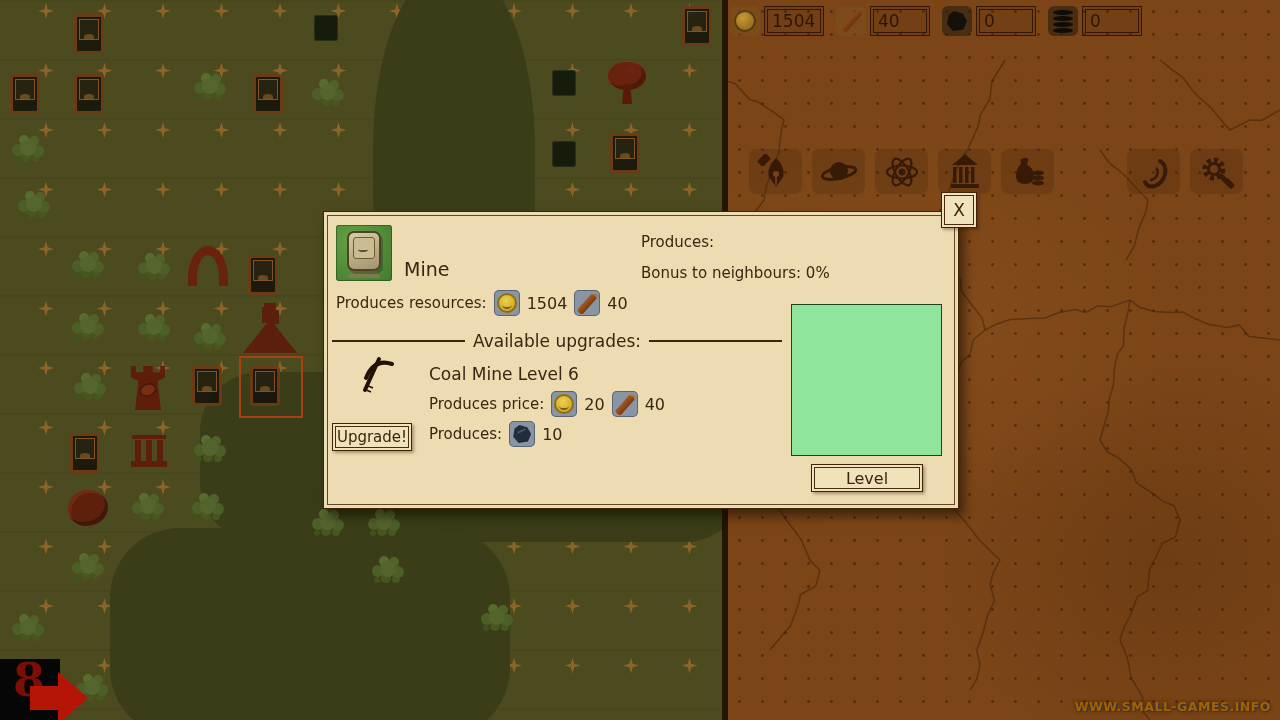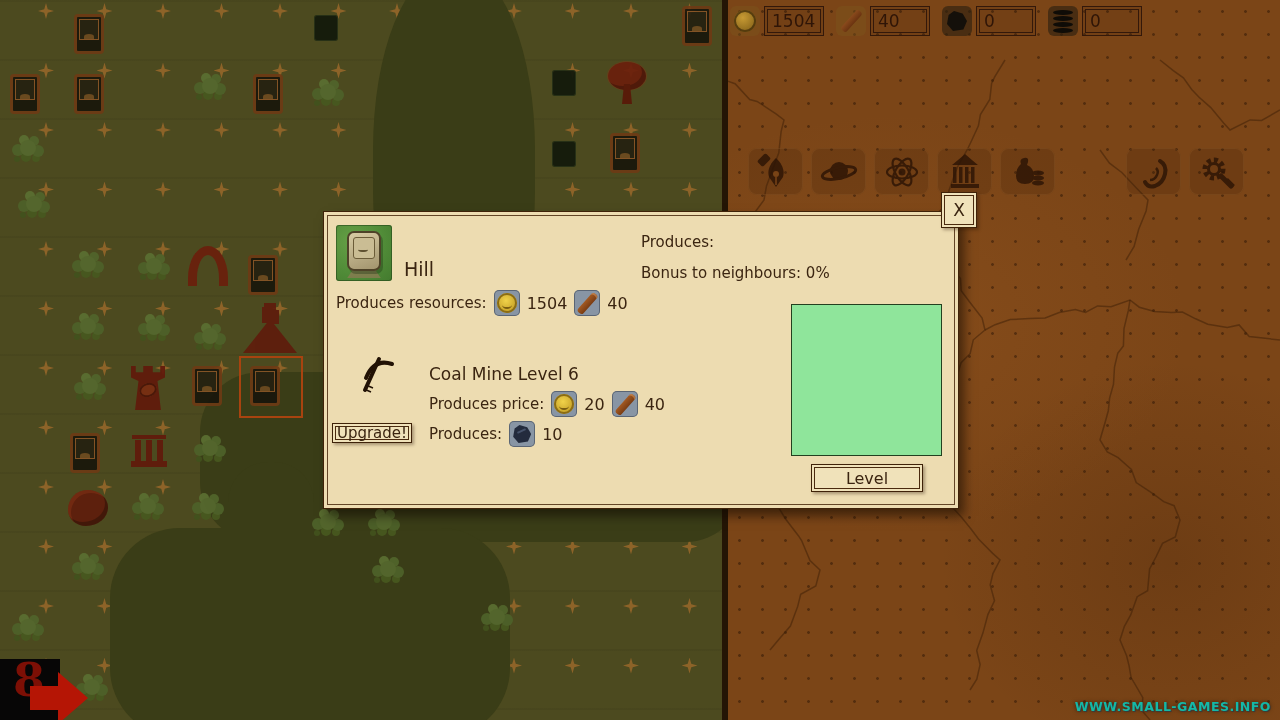--- a/index.html
+++ b/index.html
@@ -133,35 +133,35 @@
     transform:rotate(-25deg);}
   .chipval{font-size:16px;}
   .divider{position:absolute;left:8px;top:119px;width:450px;display:flex;align-items:center;gap:8px;
     font-size:17px;}
   .divider::before,.divider::after{content:"";height:2px;background:#3a2410;flex:1;}
   .pickaxe{position:absolute;left:30px;top:140px;width:44px;height:44px;}
   .upg-name{position:absolute;left:105px;top:152px;font-size:17px;}
   .btn{position:absolute;box-sizing:border-box;background:#f0e2ba;border:1px solid #3f2208;
     box-shadow:inset 0 0 0 2px #f0e2ba,inset 0 0 0 3px #4a2a0e,2px 2px 3px rgba(40,20,5,.35);
     color:#3a2410;display:flex;align-items:center;justify-content:center;cursor:pointer;font-size:15px;}
-  .upgrade-btn{left:8px;top:211px;width:80px;height:20px;}
+  .upgrade-btn{left:8px;top:211px;width:80px;height:28px;}
   .edit-btn{left:487px;top:252px;width:112px;height:28px;font-size:16px;}
   .preview{position:absolute;left:467px;top:92px;width:151px;height:152px;border:1px solid #23401f;
     box-sizing:border-box;}
   #dialog-close{position:absolute;left:941px;top:192px;width:36px;height:36px;z-index:21;font-size:17px;}
 
   
   #turn-box{position:absolute;left:0;top:659px;width:60px;height:61px;background:#070606;z-index:15;}
   #turn-box .num{position:absolute;left:13px;top:-6px;font-family:"DejaVu Serif","Liberation Serif",serif;
     font-weight:bold;font-size:46px;color:#7c0f05;}
   #turn-box .shaft{position:absolute;left:30px;top:27px;width:30px;height:24px;background:#b51505;}
   #turn-box .head{position:absolute;left:58px;top:13px;width:0;height:0;
     border-top:26px solid transparent;border-bottom:26px solid transparent;border-left:30px solid #b51505;}
   #watermark{position:absolute;right:9px;bottom:6px;z-index:30;font-size:12.5px;font-weight:bold;
-    letter-spacing:.5px;color:#14b8a6;text-shadow:1px 1px 0 #3a3a3a,0 0 4px rgba(0,0,0,.6);}
+    letter-spacing:.5px;color:#a16207;text-shadow:1px 1px 0 #3a3a3a,0 0 4px rgba(0,0,0,.6);}
 </style>
 </head>
 <body>
 
 <div id="stage">
 
   <div id="province-map">
       <div class="spark" style="left: 38px; top: 3px;"></div>
       <div class="spark" style="left: 96.5px; top: 3px;"></div>
       <div class="spark" style="left: 155px; top: 3px;"></div>
@@ -449,32 +449,35 @@
           </svg>
         </div>
       </div>
   </div>
 
   <div id="province-dialog">
     <div class="hill-icon">
       <span class="mound"></span>
         <span class="stone"></span>
     </div>
-    <div class="dlg-subtitle">Hill</div>
+    <div class="dlg-subtitle">Mine</div>
     <div class="dlg-produces">Produces:</div>
     <div class="dlg-bonus">Bonus to neighbours: 0%</div>
 
     <div class="chip-row" style="left:12px;top:78px;">
       <span>Produces resources:</span>
     <span class="chip chip-coin"></span>
         <span class="chipval">1504</span>
         <span class="chip chip-wood"></span>
         <span class="chipval">40</span>
       </div>
 
+    <div class="divider">
+      <span>Available upgrades:</span>
+    </div>
 
     <div class="pickaxe">
       <svg viewBox="0 0 44 44">
         <path d="M12 26 Q20 6 38 12" fill="none" stroke="#221205" stroke-width="4" stroke-linecap="round"></path>
         <path d="M25 7 L11 38" stroke="#221205" stroke-width="4" stroke-linecap="round"></path>
         <path d="M12 33 l7 3 M10 37 l7 3" stroke="#221205" stroke-width="1.5"></path>
       </svg>
     </div>
     <div class="upg-name">Coal Mine Level 6</div>
 

